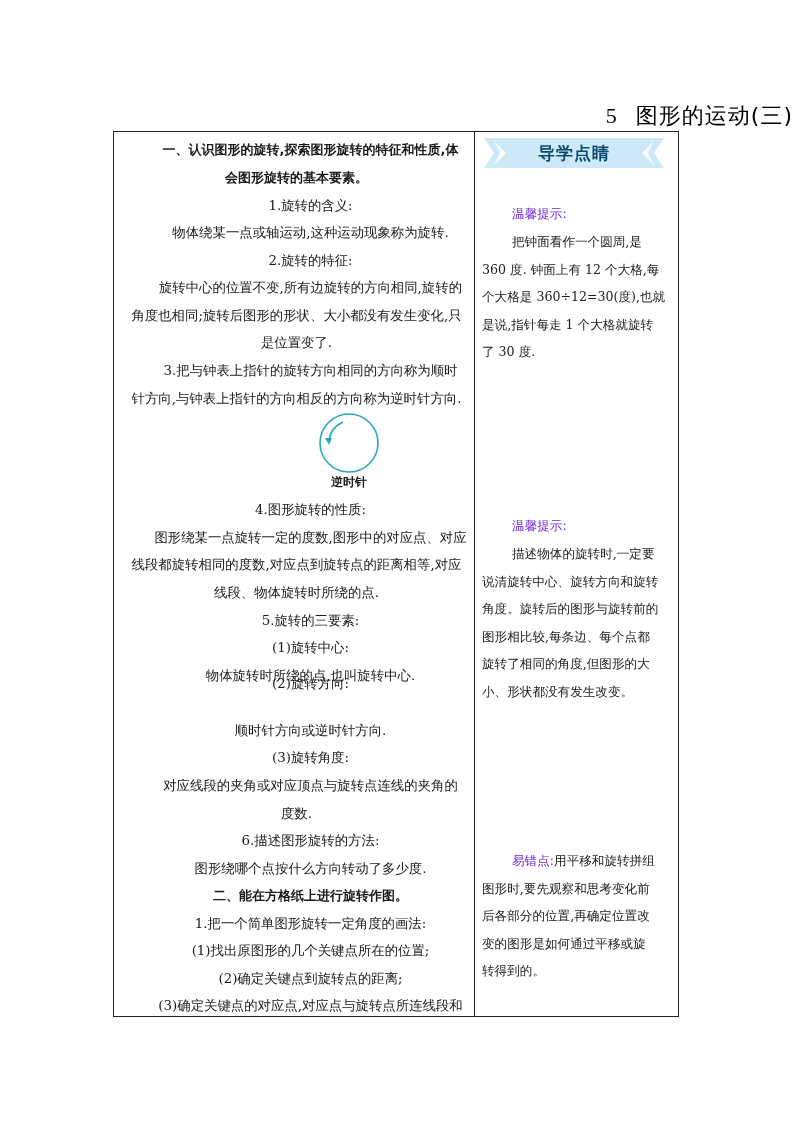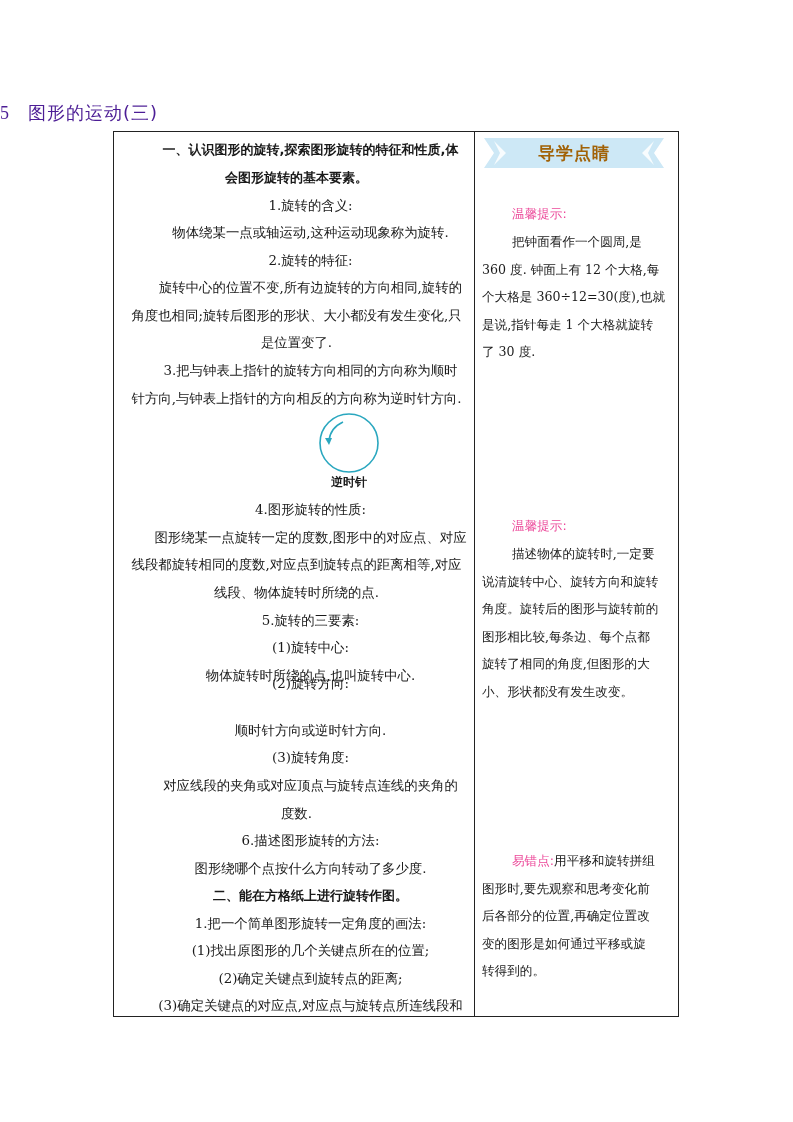--- a/index.html
+++ b/index.html
@@ -1,34 +1,34 @@
 <!DOCTYPE html>
 <html><head>
 <meta charset="utf-8">
 <style>
   html,body{margin:0;padding:0;background:#fff;}
   body{width:793px;height:1122px;position:relative;overflow:hidden;font-family:"DejaVu Serif","Liberation Serif",serif;color:#1a1a1a;}
-  .title{position:absolute;top:101px;left:0;width:793px;text-align:left;font-size:18px;font-family:"DejaVu Sans","Liberation Sans",sans-serif;letter-spacing:1px;color:#4c1d95;}
+  .title{position:absolute;top:101px;left:0;width:793px;text-align:right;font-size:22px;font-family:"DejaVu Sans","Liberation Sans",sans-serif;letter-spacing:1px;color:#000000;}
   .title .num{font-family:"Liberation Serif",serif;margin-right:18px;}
   .table{position:absolute;left:113px;top:131px;width:566px;height:886px;border:1.5px solid #222;box-sizing:border-box;}
   .divider{position:absolute;left:360px;top:0;bottom:0;border-left:1.5px solid #222;}
   .left{position:absolute;left:0;top:0;width:360px;}
   .line{position:absolute;left:0;width:360px;font-size:13.4px;line-height:20px;white-space:nowrap;text-align:center;}
   .line.indent{padding-left:33px;box-sizing:border-box;}
   .line.noindent{padding-left:5px;box-sizing:border-box;}
   .bold{font-family:"DejaVu Sans","Liberation Sans",sans-serif;font-weight:bold;font-size:13px;}
   .figs{position:absolute;left:118px;top:280px;width:160px;height:80px;}
   .fig{position:absolute;top:0;width:62px;}
   .fig .lbl{position:absolute;top:62px;left:0;width:62px;text-align:center;font-size:12px;font-family:"DejaVu Sans","Liberation Sans",sans-serif;font-weight:bold;}
   .right{position:absolute;left:362px;top:0;width:203px;}
   .banner{position:absolute;left:8px;top:6px;width:180px;height:30px;}
-  .banner .txt{position:absolute;left:0;top:0;width:180px;height:30px;line-height:30px;text-align:center;color:#a16207;font-family:"DejaVu Sans","Liberation Sans",sans-serif;font-weight:bold;font-size:17px;letter-spacing:1px;}
+  .banner .txt{position:absolute;left:0;top:0;width:180px;height:30px;line-height:30px;text-align:center;color:#0c4a6e;font-family:"DejaVu Sans","Liberation Sans",sans-serif;font-weight:bold;font-size:17px;letter-spacing:1px;}
   .rline{position:absolute;left:6px;width:200px;font-size:12.6px;line-height:20px;white-space:nowrap;}
   .rline.indent{padding-left:30px;box-sizing:border-box;}
-  .tip{color:#ec4899;font-family:"DejaVu Sans","Liberation Sans",sans-serif;font-size:12.6px;}
+  .tip{color:#6d28d9;font-family:"DejaVu Sans","Liberation Sans",sans-serif;font-size:12.6px;}
 </style>
 </head>
 <body>
 
 <div class="title"><span class="num">5</span><span>图形的运动(三)</span></div>
 
 <div class="table">
   <div class="divider"></div>
 
   <div class="left">

